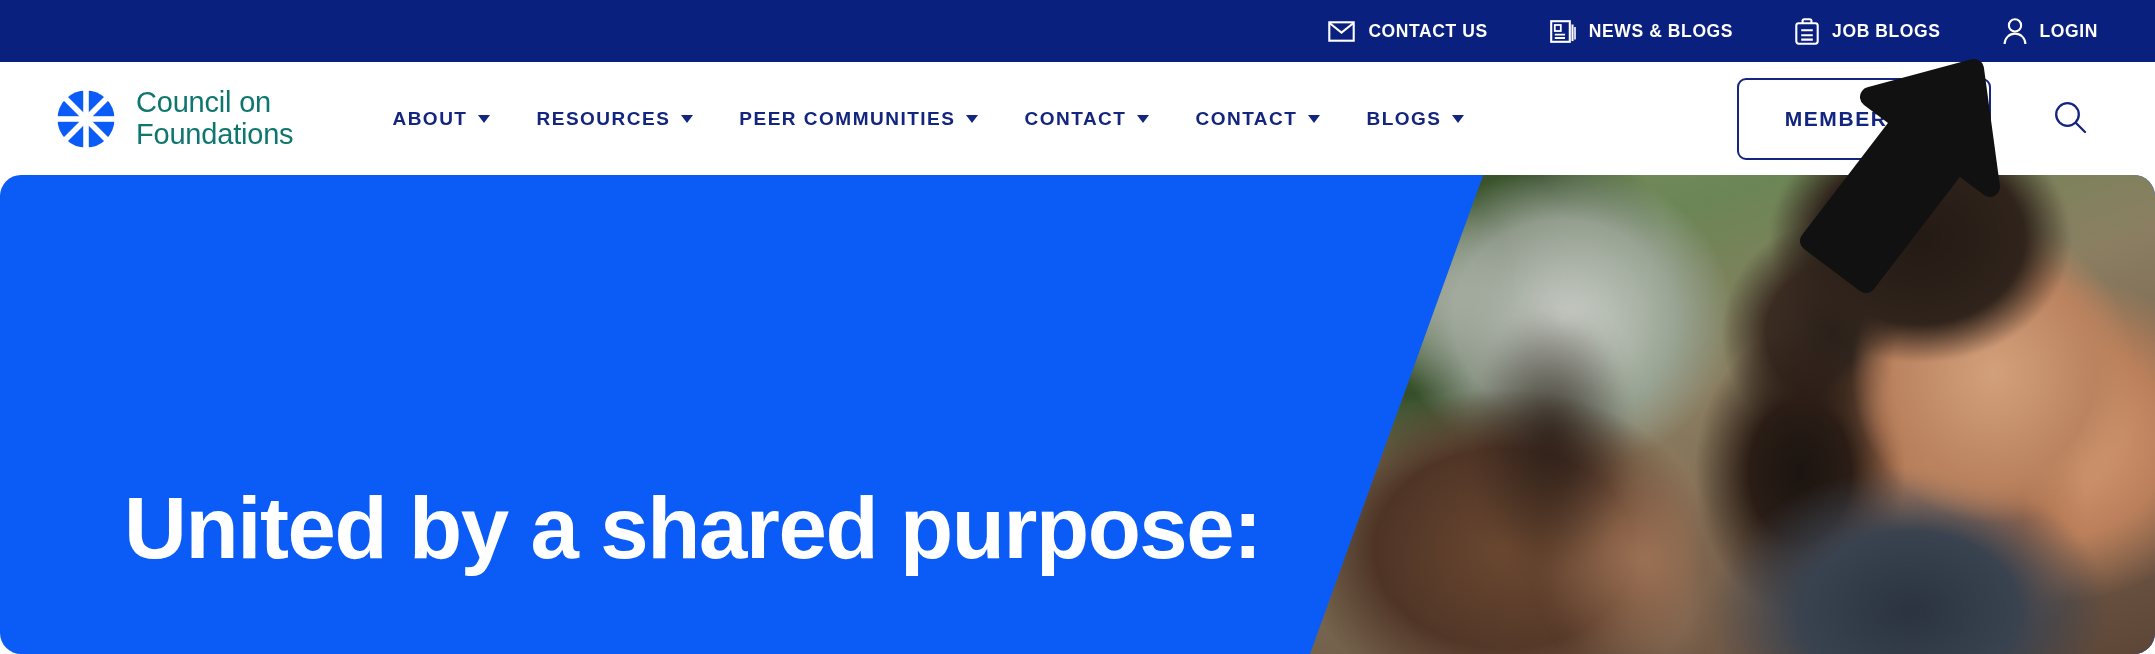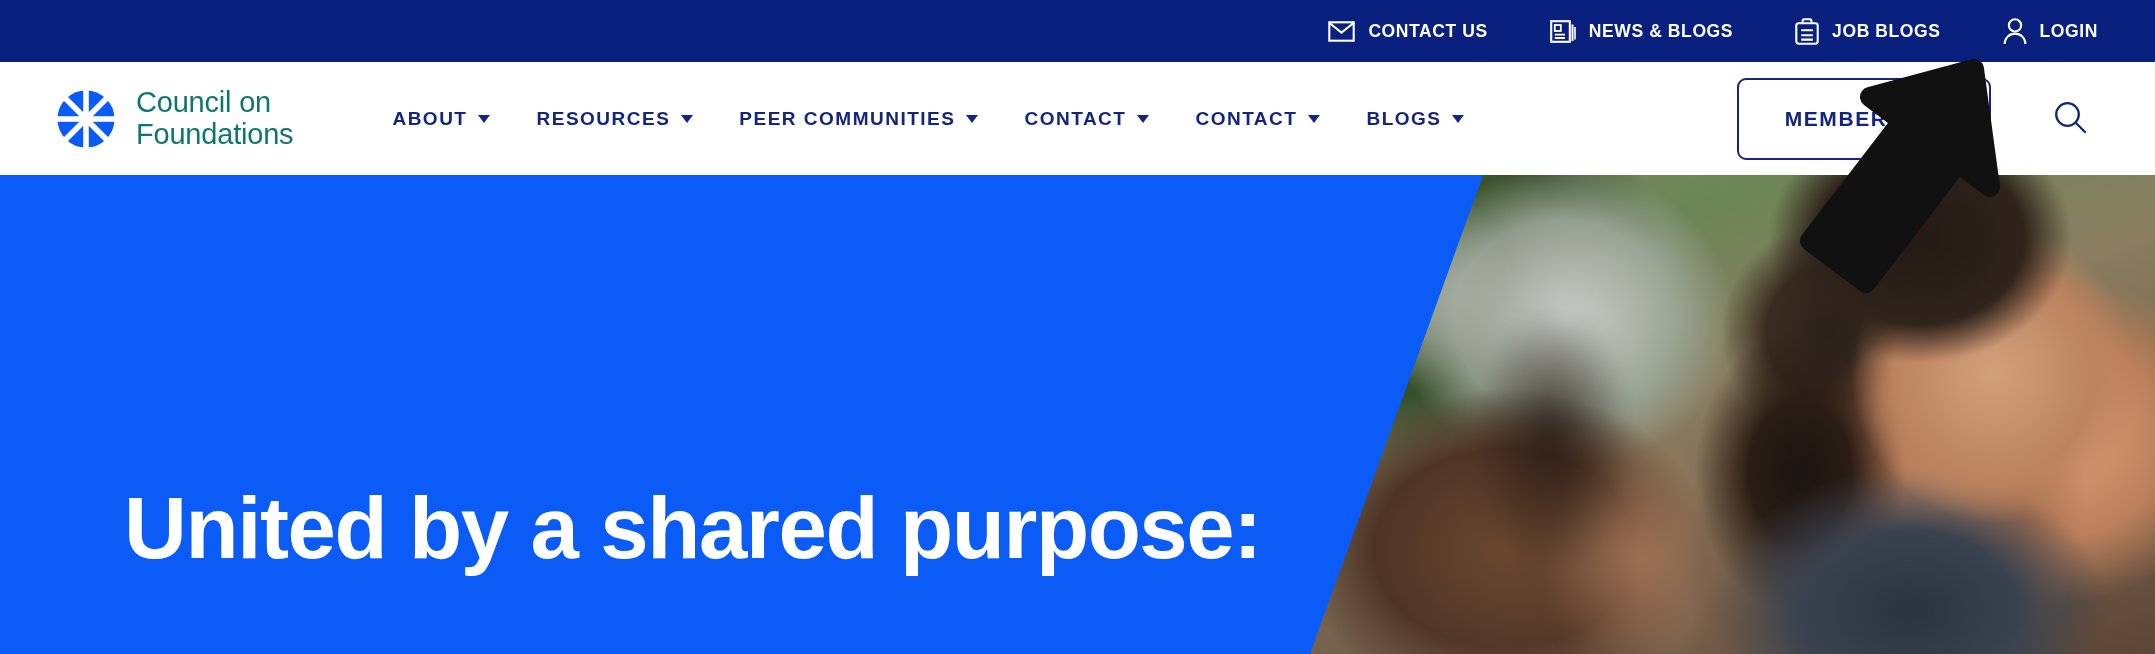--- a/index.html
+++ b/index.html
@@ -114,20 +114,21 @@
     display:flex;align-items:center;justify-content:center;
     padding:6px;
   }
 
   
   .hero{
     position:absolute; left:0; top:175px;
     width:2155px; height:479px;
     background:#0b5cf6;
     overflow:hidden;
+    border-radius:21px;
   }
   .hero-photo{
     position:absolute;
     right:0; top:0;
     width:845px; height:479px;
     overflow:hidden;
     clip-path: polygon(20.5% 0%, 100% 0%, 100% 100%, 0% 100%);
   }
   .hero-photo-inner{
     position:absolute; inset:0;

